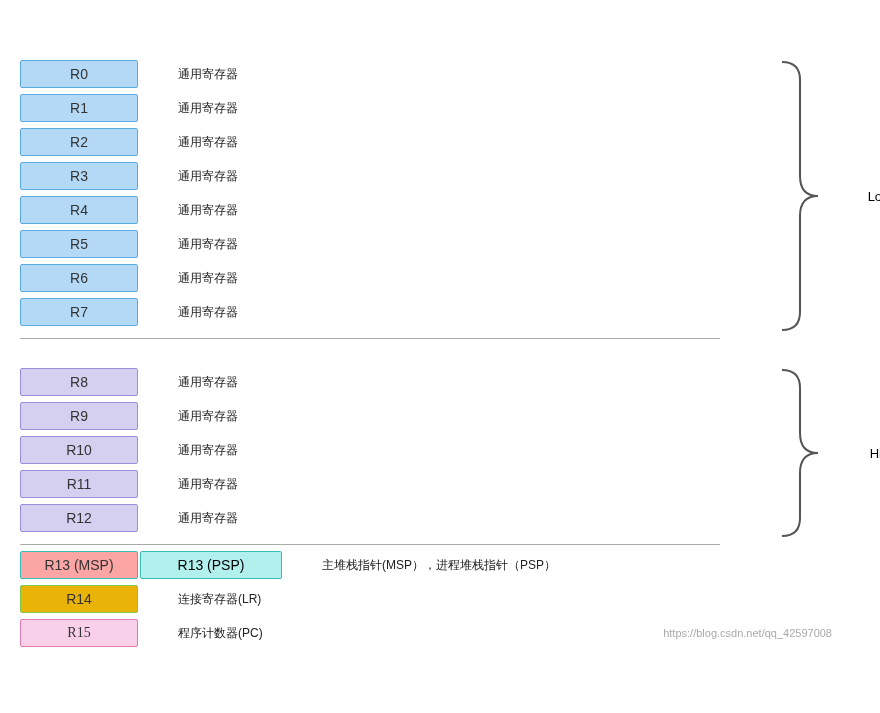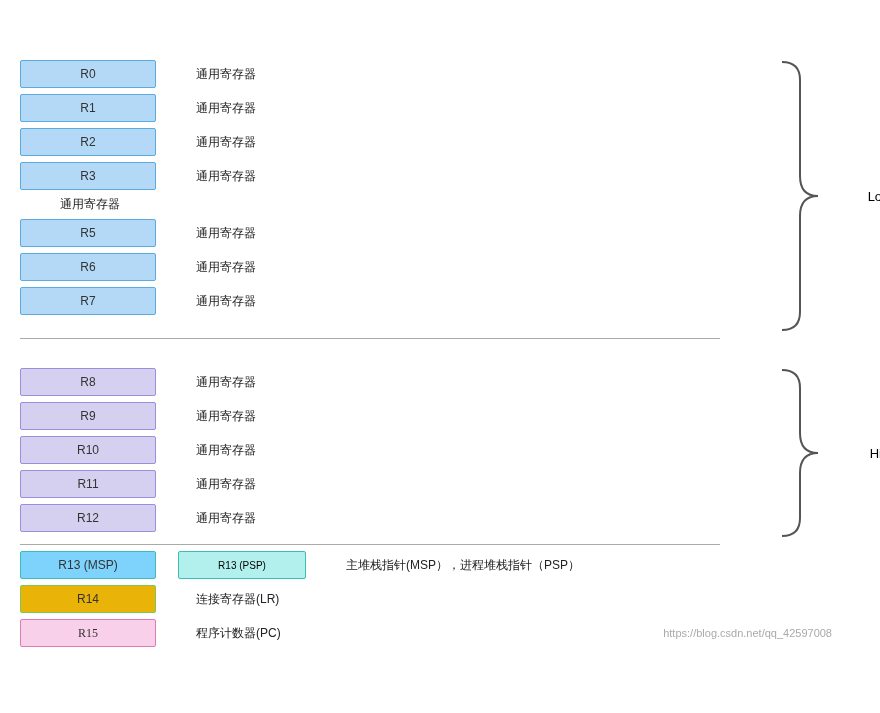--- a/index.html
+++ b/index.html
@@ -18,69 +18,69 @@
       padding: 20px 10px;
       position: relative;
     }
     .register-row {
       display: flex;
       align-items: center;
       margin-bottom: 6px;
       position: relative;
     }
     .reg-box {
-      width: 136px;
+      width: 118px;
       min-height: 28px;
       border: 1.5px solid #888;
       display: flex;
       align-items: center;
       justify-content: center;
-      font-size: 12px;
+      font-size: 14px;
       font-weight: normal;
       border-radius: 2px;
       flex-shrink: 0;
     }
     .reg-box.blue {
       background: #b3d9f7;
       border-color: #5aabde;
       color: #333;
     }
     .reg-box.lavender {
       background: #d6d0f0;
       border-color: #9b8fdb;
       color: #333;
     }
     .reg-box.cyan {
-      background: #7dd3fc;
+      background: #fca5a5;
       border-color: #3bbdb8;
       color: #333;
     }
     .reg-box.green {
       background: #eab308;
       border-color: #7ec850;
       color: #333;
     }
     .reg-box.pink {
       background: #f9d0ea;
       border-color: #e07ab0;
       color: #333;
       font-family: Liberation Serif, serif;
     }
     .reg-second {
-      width: 128px;
+      width: 142px;
       min-height: 28px;
       border: 1.5px solid #3bbdb8;
       background: #b2f0ee;
       display: flex;
       align-items: center;
       justify-content: center;
-      font-size: 10px;
+      font-size: 14px;
       border-radius: 2px;
       flex-shrink: 0;
-      margin-left: 22px;
+      margin-left: 2px;
     }
     .reg-desc {
       margin-left: 40px;
       font-size: 12px;
       color: #222;
       flex: 1;
     }
     .divider {
       border: none;
       border-top: 1.5px solid #aaa;
@@ -121,20 +121,21 @@
           <div class="reg-box blue">R2</div>
           <div class="reg-desc">通用寄存器</div>
         </div>
 
         <div class="register-row">
           <div class="reg-box blue">R3</div>
           <div class="reg-desc">通用寄存器</div>
         </div>
 
         <div class="register-row">
+          <div class="reg-box blue">R4</div>
           <div class="reg-desc">通用寄存器</div>
         </div>
 
         <div class="register-row">
           <div class="reg-box blue">R5</div>
           <div class="reg-desc">通用寄存器</div>
         </div>
 
         <div class="register-row">
           <div class="reg-box blue">R6</div>

